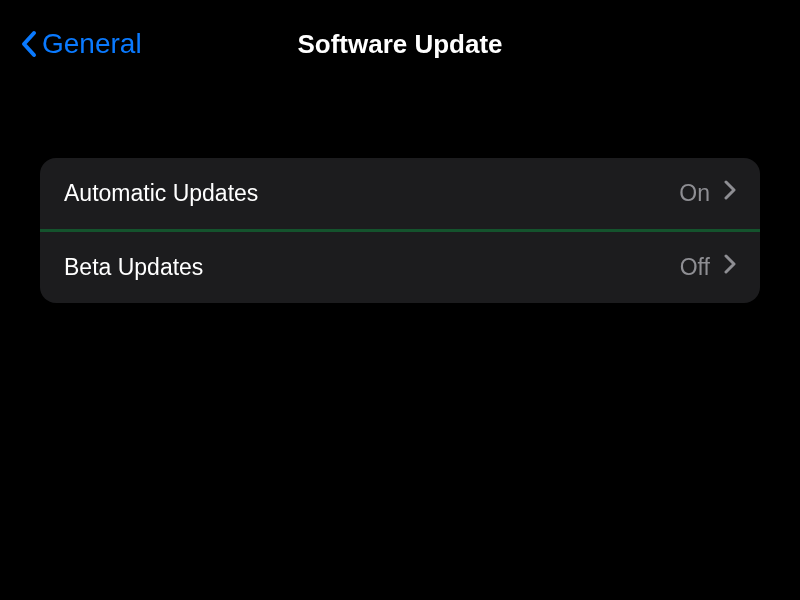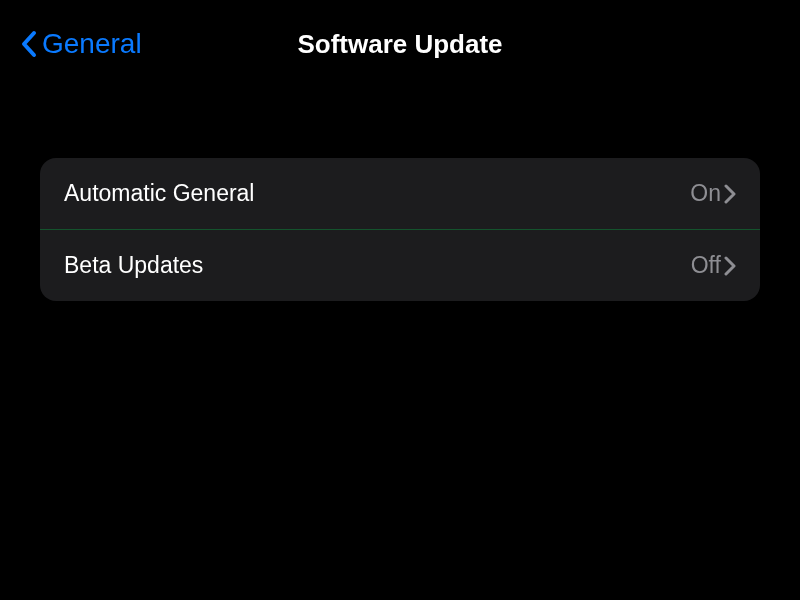--- a/index.html
+++ b/index.html
@@ -50,31 +50,30 @@
       overflow: hidden;
     }
     .settings-row {
       display: flex;
       align-items: center;
       justify-content: space-between;
       padding: 22px 24px;
       cursor: pointer;
     }
     .settings-row + .settings-row {
-      border-top: 1px solid #14532d;
+      border-top: 3px solid #14532d;
     }
     .row-label {
       font-size: 23px;
       font-weight: 400;
       color: #ffffff;
     }
     .row-right {
       display: flex;
-      align-items: center;
-      gap: 3px;
+      gap: 14px;
     }
     .row-value {
       font-size: 23px;
       color: #8e8e93;
     }
     .chevron-right {
       flex-shrink: 0;
     }
   </style>
 </head>
@@ -86,21 +85,21 @@
       <polyline points="14,3 4,14 14,25" stroke="#0a7aff" stroke-width="4" stroke-linecap="round" stroke-linejoin="round" fill="none"></polyline>
     </svg>
     <span>General</span>
   </div>
   <div class="page-title">Software Update</div>
 </div>
 
 <div class="settings-group">
 
   <div class="settings-row">
-    <span class="row-label">Automatic General</span>
+    <span class="row-label">Automatic Updates</span>
     <div class="row-right">
       <span class="row-value">On</span>
       <svg class="chevron-right" width="12" height="20" viewBox="0 0 12 20" fill="none">
         <polyline points="2,2 10,10 2,18" stroke="#8e8e93" stroke-width="3" stroke-linecap="round" stroke-linejoin="round" fill="none"></polyline>
       </svg>
     </div>
   </div>
 
   <div class="settings-row">
     <span class="row-label">Beta Updates</span>

